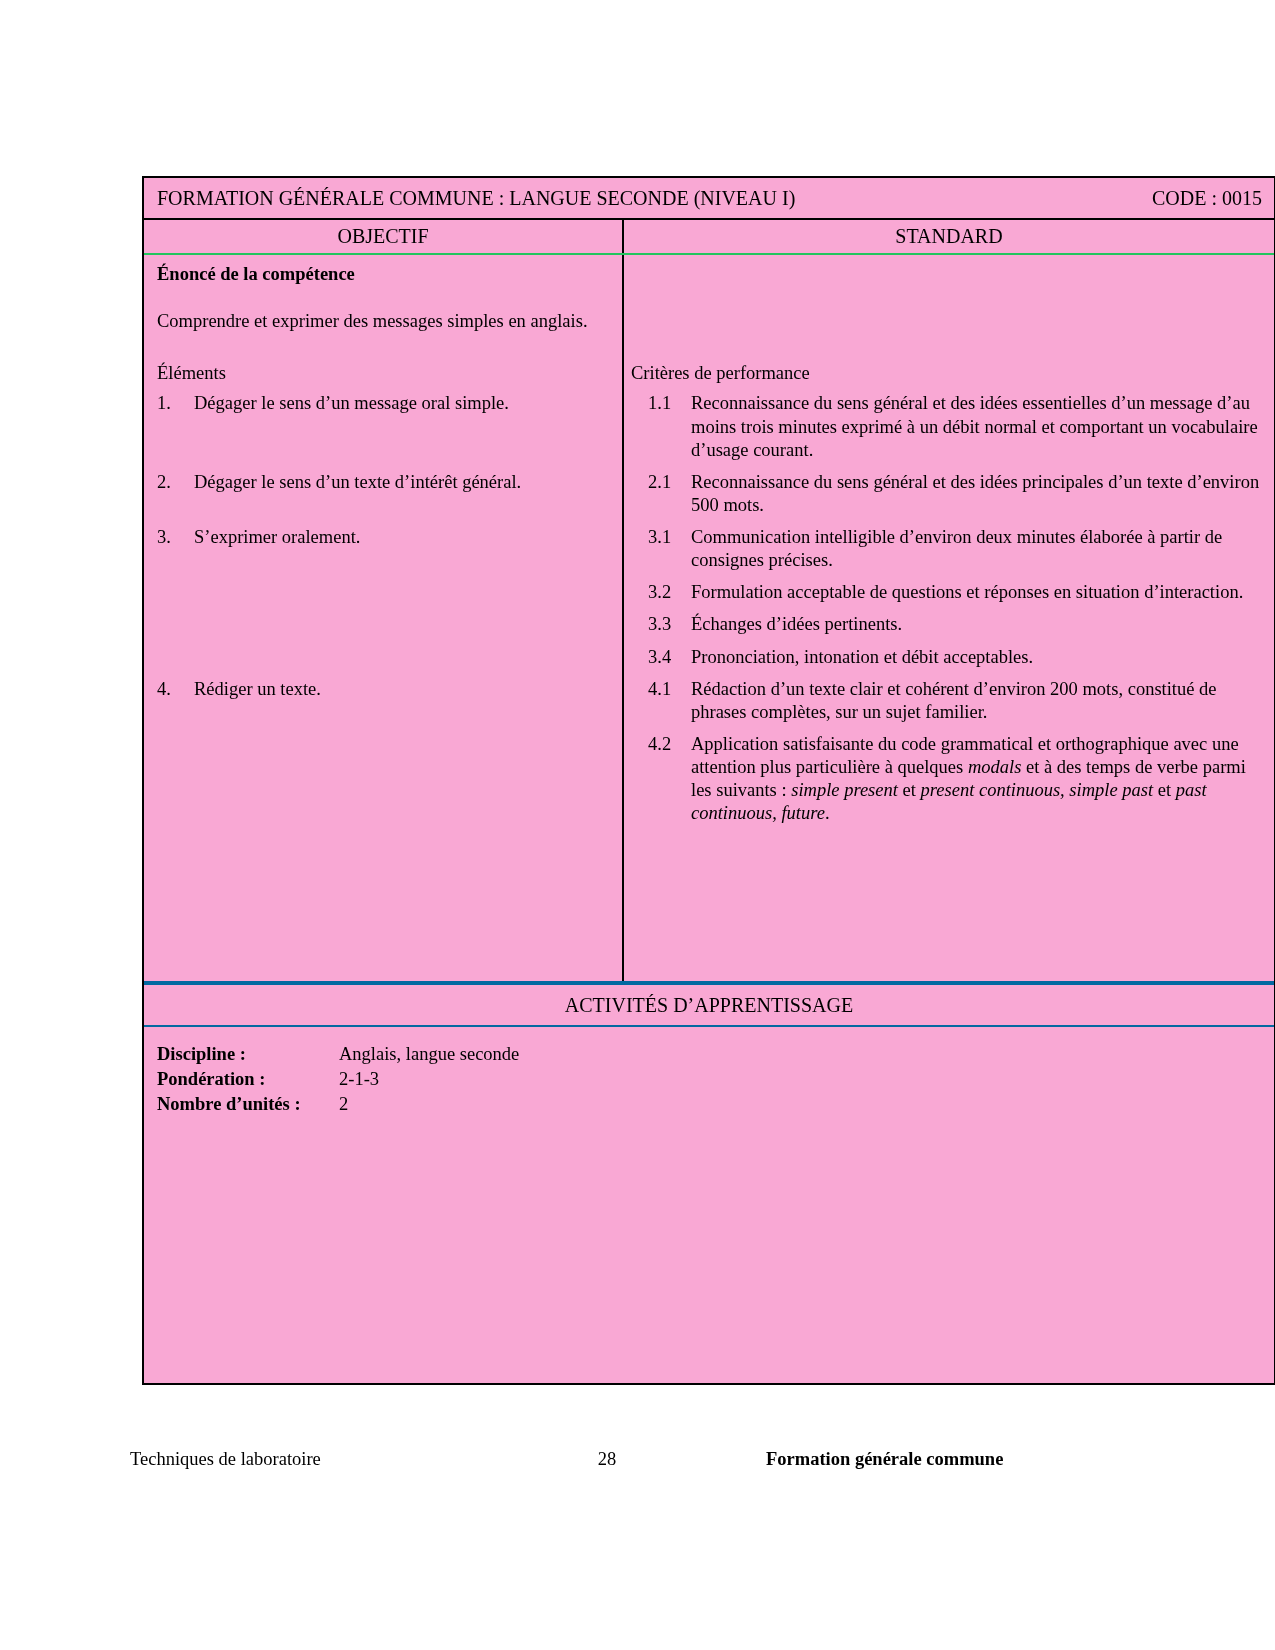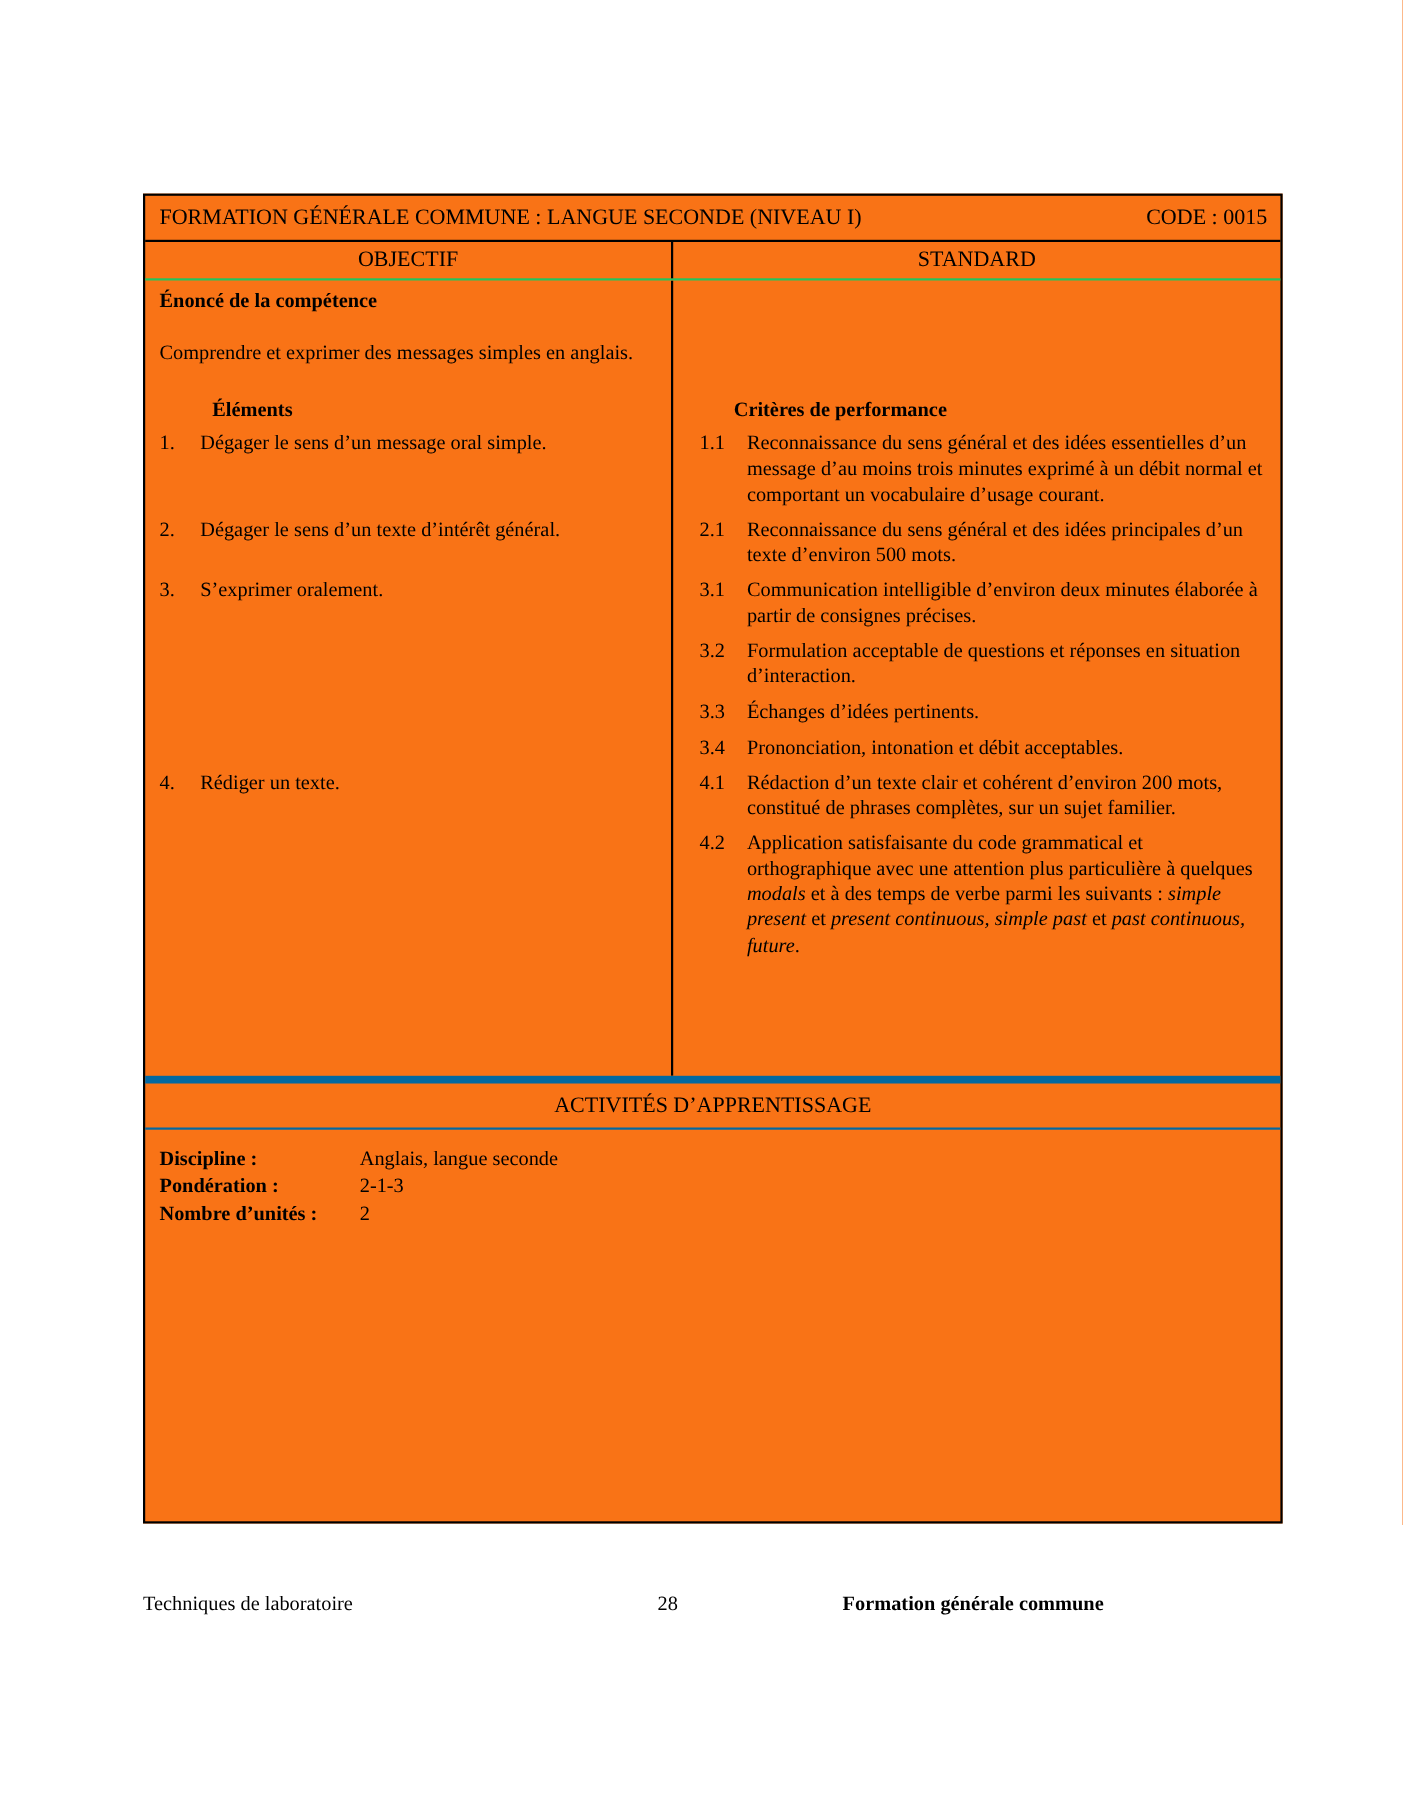--- a/index.html
+++ b/index.html
@@ -7,24 +7,24 @@
   body {
     background:#ffffff;
     color:#000000;
     font-family:"Liberation Serif", "DejaVu Serif", serif;
     font-size:18.5px;
     line-height:1.25;
     position:relative;
   }
   .doc-table {
     position:absolute;
-    left:130px; top:176px;
-    width:1036px;
+    left:142px; top:176px;
+    width:1134px;
     border:2px solid #000;
-    background:#f97316;
+    background:#f9a8d4;
   }
   .title-row {
     height:42px;
     display:flex;
     justify-content:space-between;
     align-items:center;
     padding:0 12px 0 13px;
     border-bottom:2px solid #000;
     font-size:20px;
   }
@@ -37,31 +37,31 @@
   .ch-left {
     width:480px;
     border-right:2px solid #000;
     display:flex; align-items:center; justify-content:center;
   }
   .ch-right { flex:1; display:flex; align-items:center; justify-content:center; }
 
   .doc-body {
     position:relative;
     height:730px;
-    border-bottom:7px solid #0369a1;
+    border-bottom:4px solid #0369a1;
     overflow:hidden;
   }
   .vline {
     position:absolute; left:478px; top:0; bottom:0; width:2px;
     background:#000;
   }
   .enonce { width:480px; padding:8px 18px 0 13px; }
   .enonce-title { font-weight:bold; }
   .enonce-text { margin-top:24px; }
-  .subhead-row { display:flex; margin-top:29px; font-weight:bold;padding-left:48px; }
+  .subhead-row { display:flex; margin-top:29px; font-weight:normal; }
   .subhead-left { width:480px; padding-left:13px; }
   .subhead-right { flex:1; padding-left:7px; }
 
   .rows { margin-top:7px; }
   .pair-row { display:flex; }
   .pr-left { width:480px; padding-left:13px; display:flex; align-items:flex-start; }
   .el-num { width:37px; flex-shrink:0; }
   .pr-right { flex:1; padding:0 9px 0 24px; }
   .crit { display:flex; margin-bottom:9px; }
   .crit-num { width:43px; flex-shrink:0; }

